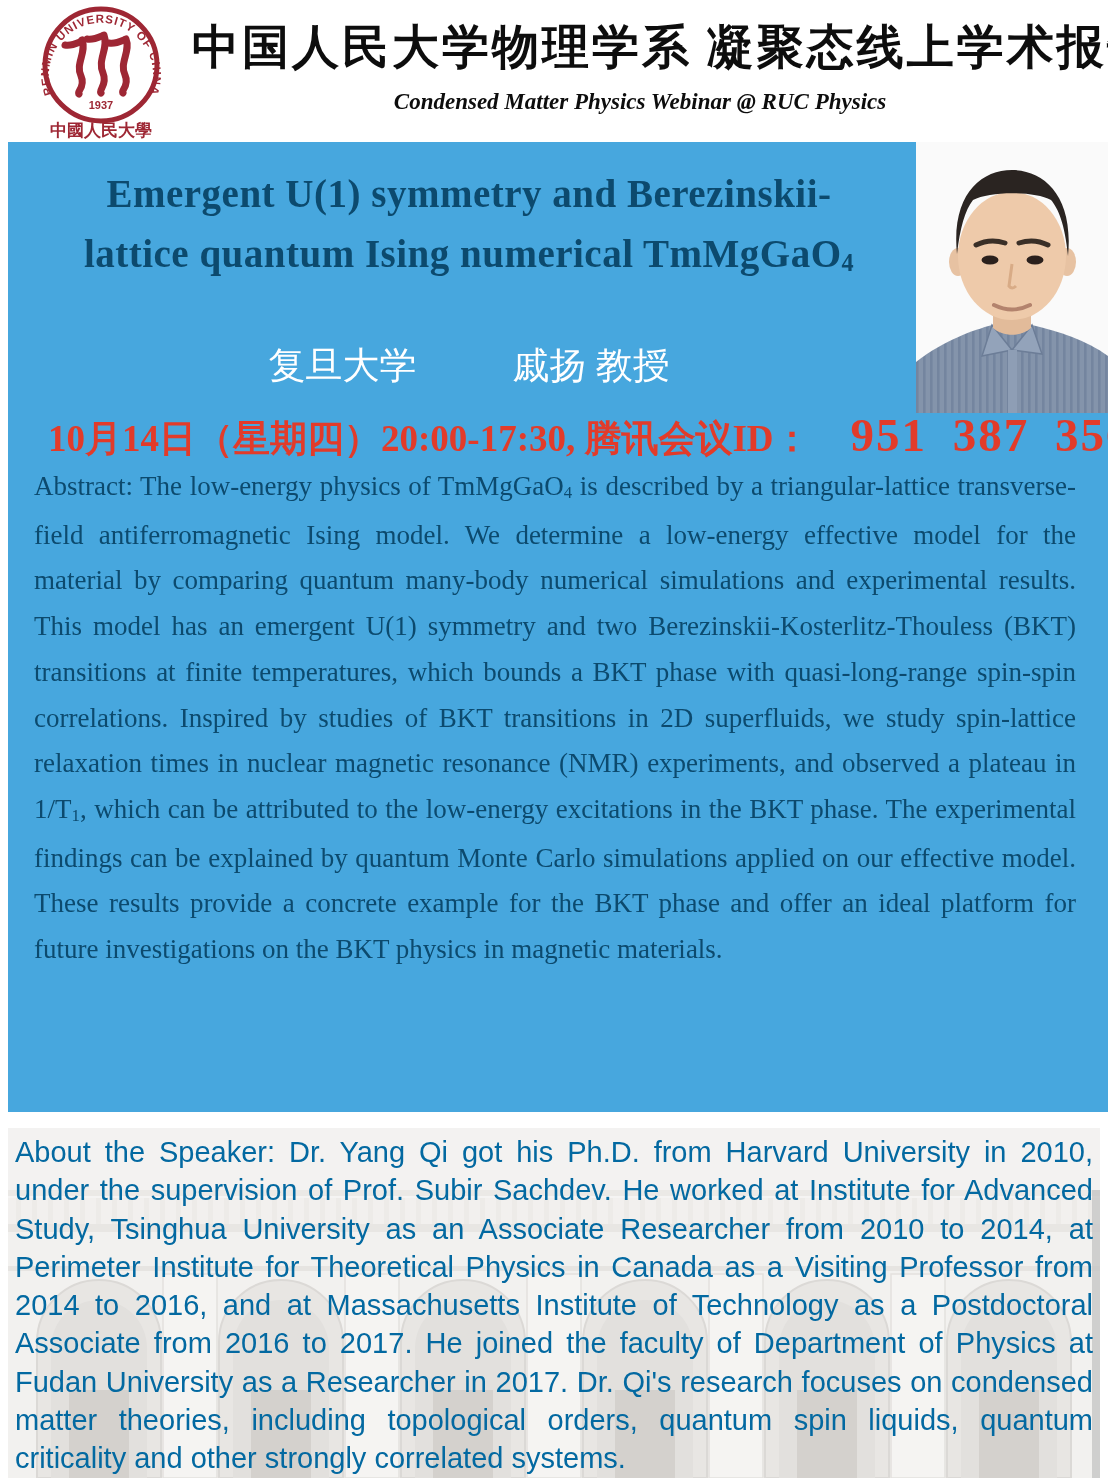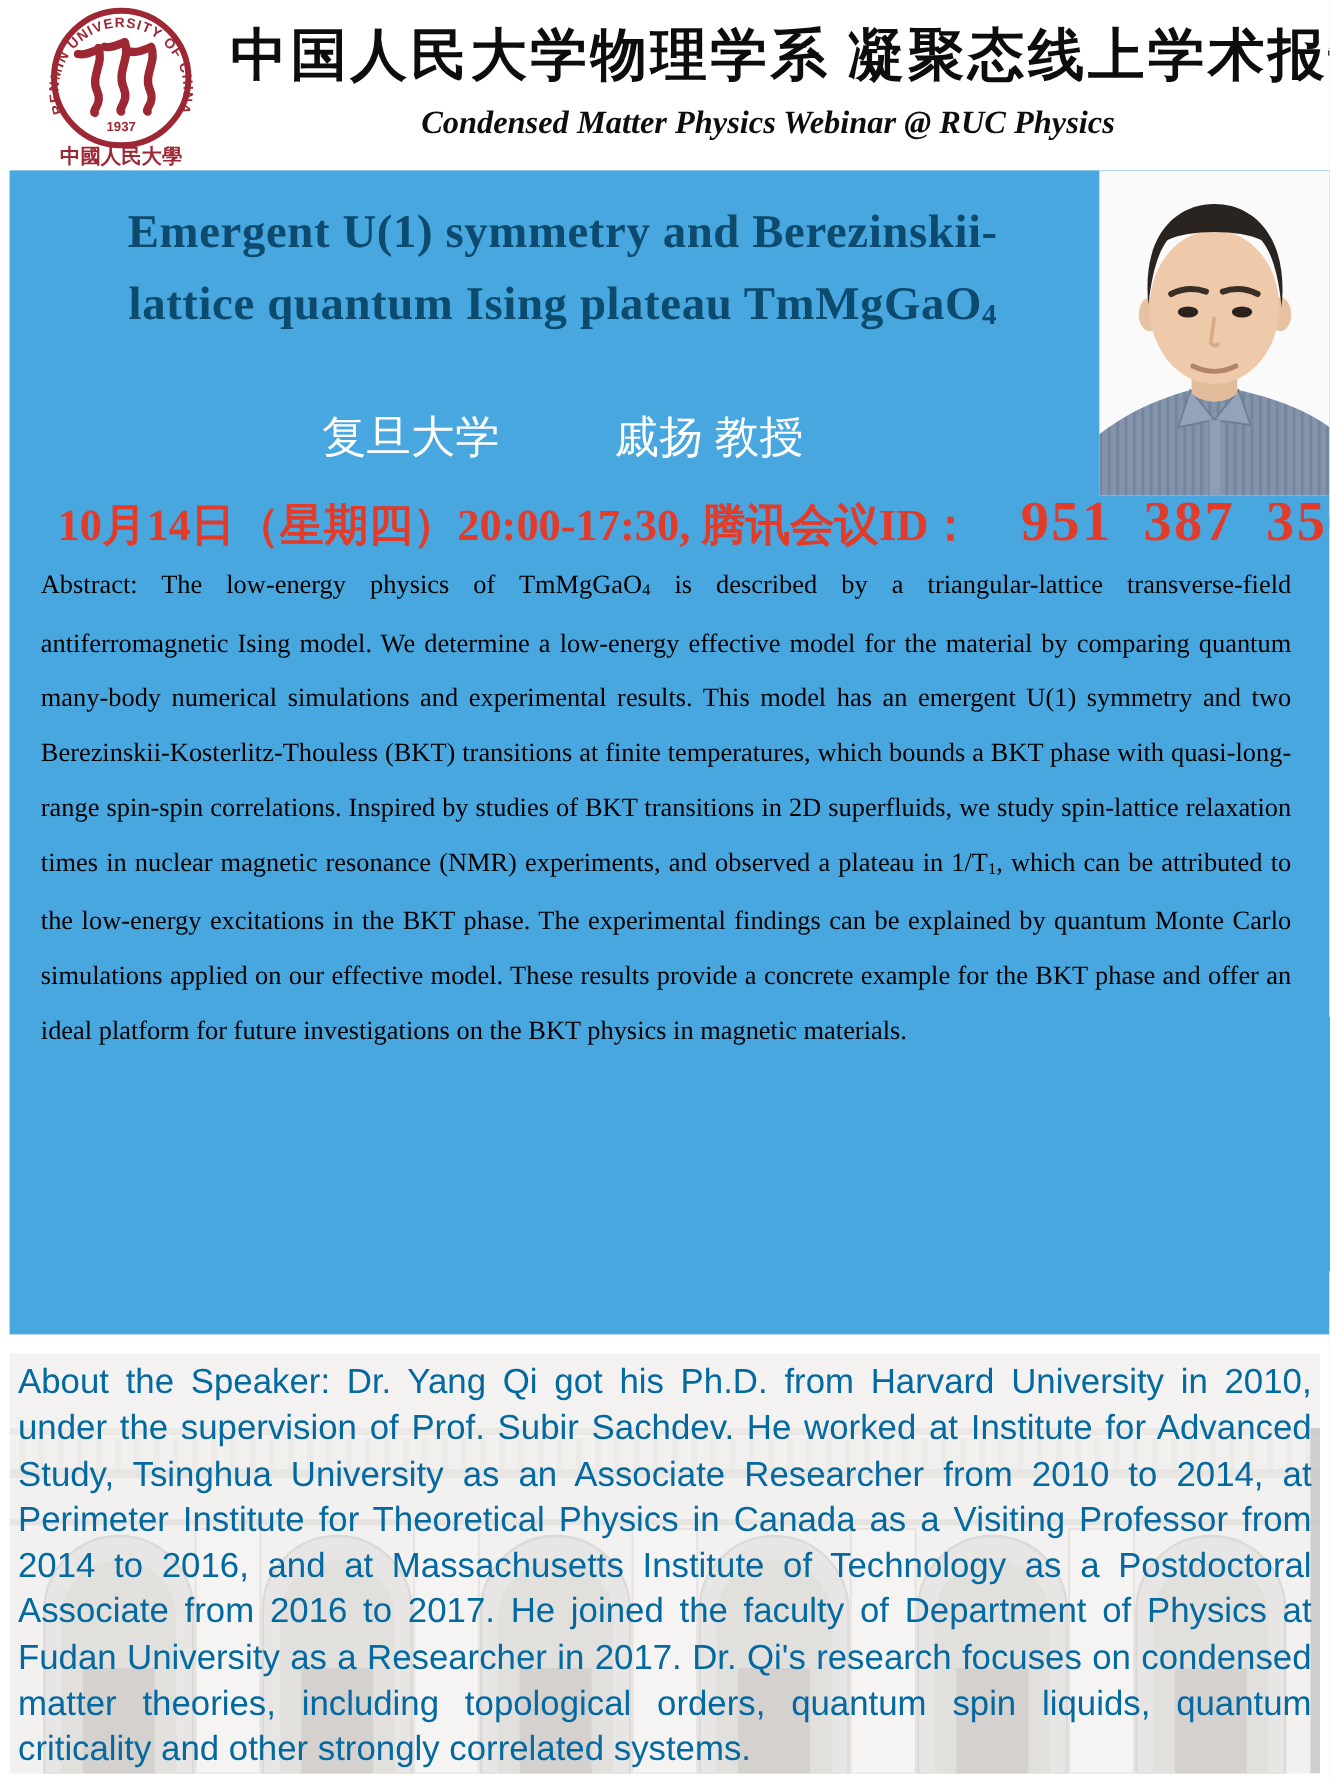--- a/index.html
+++ b/index.html
@@ -10,21 +10,21 @@
   
   .header{position:absolute;left:0;top:0;width:1108px;height:142px;background:#ffffff;}
   .logo{position:absolute;left:16px;top:2px;width:170px;height:138px;}
   .header-titles{position:absolute;left:192px;top:16px;width:896px;text-align:center;}
   .title-cn{
     font-family:"Liberation Serif","DejaVu Sans",serif;
     font-size:47px;font-weight:bold;color:#0d0d0d;letter-spacing:3px;line-height:62px;white-space:nowrap;
   }
   .subtitle-en{
     font-family:"Liberation Serif",serif;font-style:italic;font-weight:bold;
-    font-size:27px;color:#0d0d0d;line-height:44px;margin-top:2px;white-space:nowrap;
+    font-size:23px;color:#0d0d0d;line-height:44px;margin-top:2px;white-space:nowrap;
   }
   
   .banner{position:absolute;left:8px;top:142px;width:1100px;height:970px;background:#47a7de;}
   .photo{position:absolute;right:0;top:0;width:192px;height:271px;display:block;}
   .talk-title{
     position:absolute;left:22px;top:22px;width:878px;text-align:center;color:#0c4a6e;
     font-weight:bold;font-size:39px;line-height:60px;letter-spacing:0.5px;
   }
   .talk-title sub{font-size:62%;position:relative;bottom:-0.18em;vertical-align:baseline;}
   .speaker-line{
@@ -33,21 +33,21 @@
     font-family:"Liberation Serif","DejaVu Serif",serif;
   }
   .schedule-line{
     position:absolute;left:40px;top:268px;width:1030px;white-space:nowrap;
     color:#e23b2a;font-size:37px;line-height:50px;font-weight:bold;
     font-family:"Liberation Serif","DejaVu Serif",serif;
   }
   .meeting-id{font-size:47px;font-weight:bold;margin-left:40px;letter-spacing:2px;word-spacing:12px;}
   .abstract{
     position:absolute;left:26px;top:322px;width:1042px;
-    color:#000000;font-size:22px;line-height:45.7px;text-align:justify;
+    color:#0c4a6e;font-size:27px;line-height:45.7px;text-align:justify;
   }
   .abstract sub{font-size:62%;position:relative;bottom:-0.18em;vertical-align:baseline;}
   
   .about{position:absolute;left:0;top:1120px;width:1108px;height:362px;background:#ffffff;}
   .about-bg{position:absolute;left:8px;top:70px;width:1092px;height:288px;opacity:0.5;}
   .about-topwash{position:absolute;left:8px;top:8px;width:1092px;height:62px;background:#f3f2f1;}
   .about-text{
     position:relative;z-index:2;margin:13px 15px 0 15px;
     font-family:"Liberation Sans","DejaVu Sans",sans-serif;
     font-size:29px;line-height:38.3px;color:#0369a1;text-align:justify;
@@ -110,21 +110,21 @@
         <path d="M103,101 q15,-5 29,2"></path>
       </g>
       <ellipse cx="74" cy="118" rx="8.5" ry="4.6" fill="#2b211d"></ellipse>
       <ellipse cx="119" cy="118" rx="8.5" ry="4.6" fill="#2b211d"></ellipse>
       <path d="M96,122 l-3,22 q3,4 7,0" stroke="#d8ab86" stroke-width="3" fill="none"></path>
       <path d="M78,163 q18,9 36,0" stroke="#b3836d" stroke-width="4" fill="none" stroke-linecap="round"></path>
     </svg>
 
     <div class="talk-title">
         <div><span>Emergent U(1) symmetry and Berezinskii-</span></div>
-        <div><span>lattice quantum Ising plateau TmMgGaO</span><sub>4</sub></div>
+        <div><span>lattice quantum Ising numerical TmMgGaO</span><sub>4</sub></div>
       </div>
 
     <div class="speaker-line">
       <span>复旦大学</span>
       <span>戚扬 教授</span>
     </div>
 
     <div class="schedule-line">
       <span>10月14日（星期四）20:00-17:30, 腾讯会议ID：</span><span class="meeting-id">951 387 356</span>
     </div>

